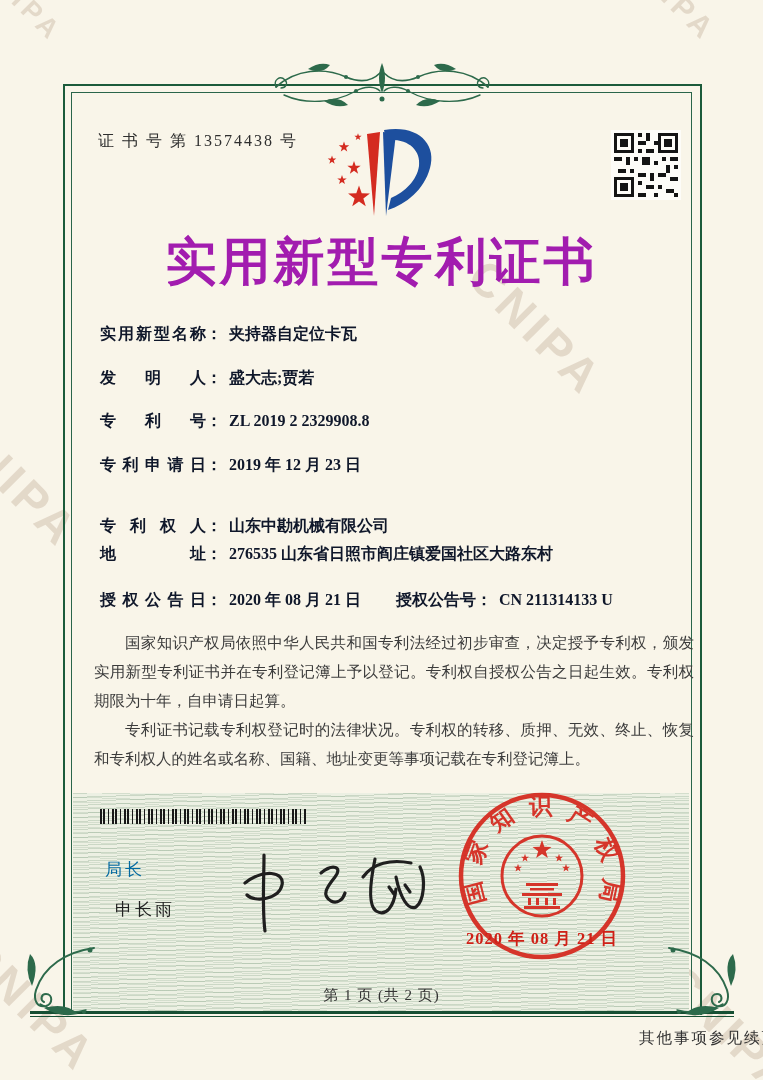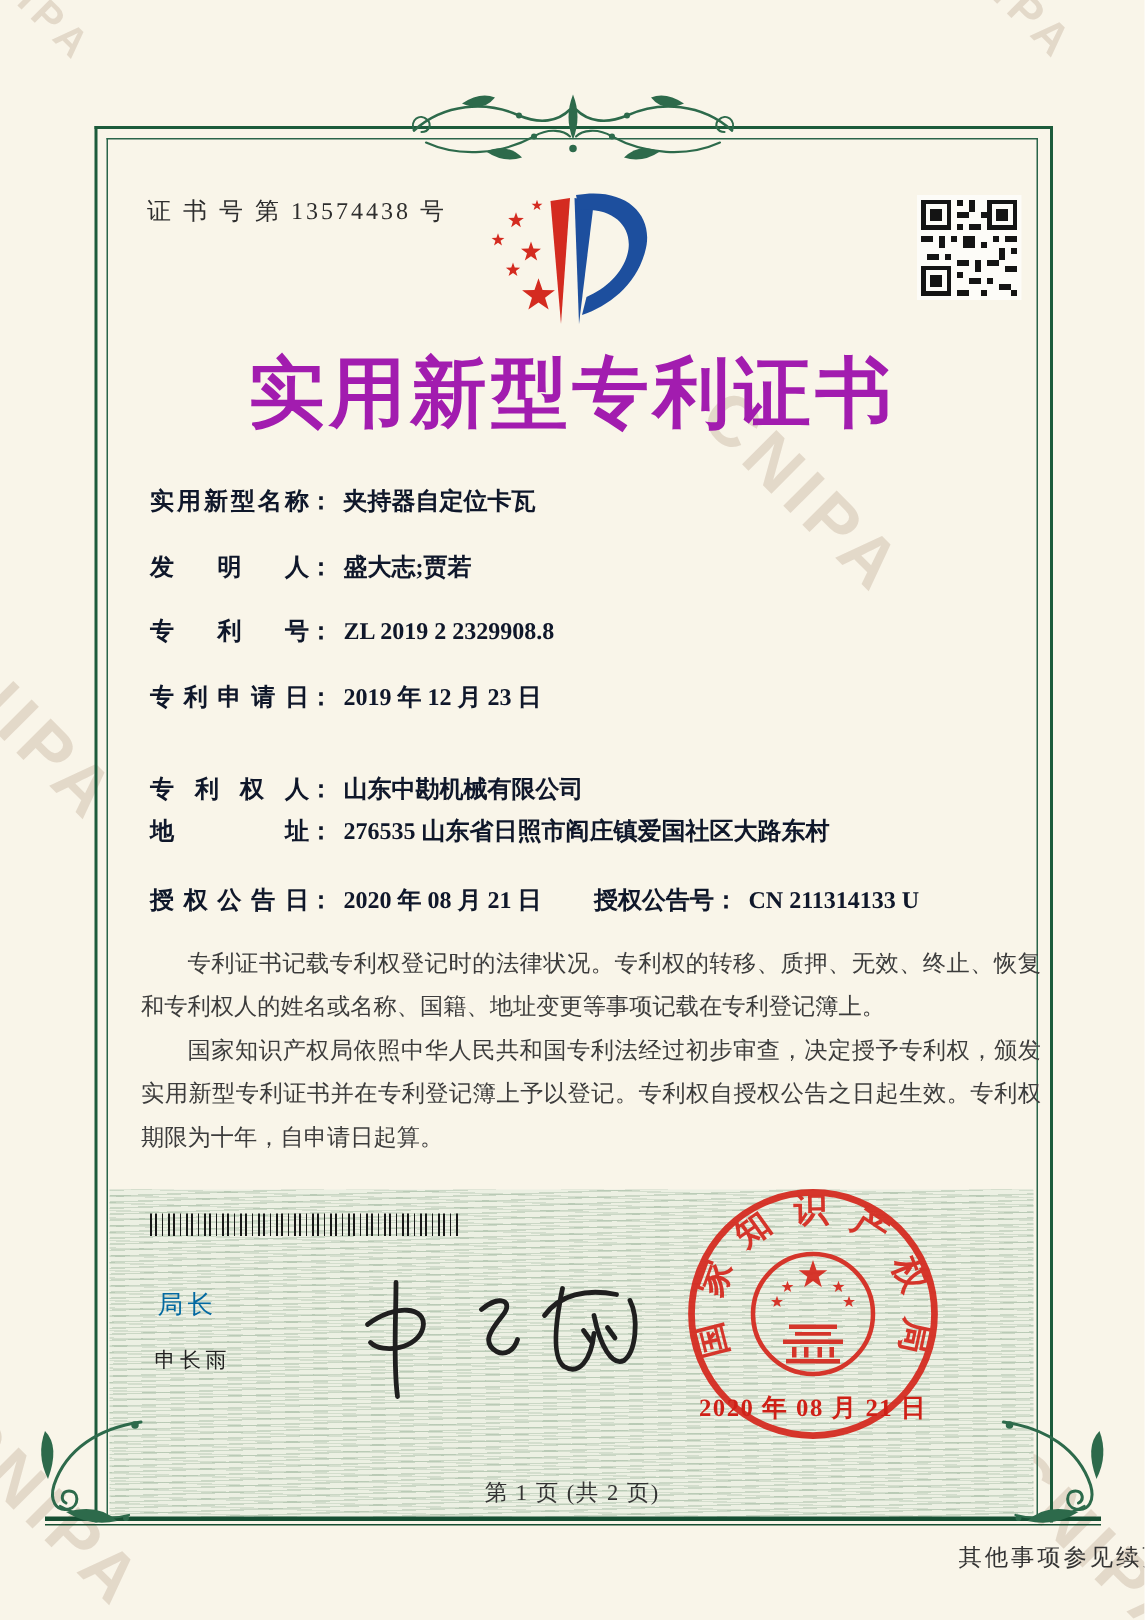--- a/index.html
+++ b/index.html
@@ -58,21 +58,21 @@
     font-size:15.5px; line-height:29px; text-align:justify; color:#3c3c3c;}
   .body-text p{margin:0; text-indent:2em;}
   
   .barcode{position:absolute; left:100px; top:809px; width:206px; height:15px; z-index:3;
     background:repeating-linear-gradient(90deg,
       #181818 0 1.6px, transparent 1.6px 3.4px,
       #181818 3.4px 5px, transparent 5px 7.8px,
       #181818 7.8px 8.8px, transparent 8.8px 12px);}
   
   .sig-title{position:absolute; left:105px; top:858px; font-size:17px; letter-spacing:3px; color:#0369a1; z-index:4;}
-  .sig-name{position:absolute; left:103px; top:898px; font-size:14px; letter-spacing:3px; color:#222; z-index:4;}
+  .sig-name{position:absolute; left:115px; top:898px; font-size:17px; letter-spacing:3px; color:#222; z-index:4;}
   .sig-hand{position:absolute; left:215px; top:843px; z-index:4;}
   
   .seal{position:absolute; left:452px; top:788px; z-index:4;}
   .seal-date{position:absolute; left:447px; top:928px; width:190px; text-align:center;
     font-size:16.5px; color:#cf2017; letter-spacing:1px; font-weight:bold; z-index:5; white-space:nowrap;}
   
   .page-num{position:absolute; left:0; top:986px; width:100%; text-align:center;
     font-size:15px; letter-spacing:1px; color:#333; z-index:3;}
   .cont-note{position:absolute; left:16px; top:1028px; width:100%; text-align:right;
     font-size:15.5px; letter-spacing:2px; color:#333; z-index:3;}
@@ -217,22 +217,22 @@
   </div>
   <div class="field f5">
     <span class="lbl">地址</span><span>：</span><span class="val">276535 山东省日照市阎庄镇爱国社区大路东村</span>
   </div>
   <div class="field f6">
     <span class="lbl">授权公告日</span><span>：</span><span class="val">2020 年 08 月 21 日</span>
     <span class="grant-no"><span>授权公告号</span><span>：</span><span class="val">CN 211314133 U</span></span>
   </div>
 
   <div class="body-text">
+    <p>国家知识产权局依照中华人民共和国专利法经过初步审查，决定授予专利权，颁发实用新型专利证书并在专利登记簿上予以登记。专利权自授权公告之日起生效。专利权期限为十年，自申请日起算。</p>
     <p>专利证书记载专利权登记时的法律状况。专利权的转移、质押、无效、终止、恢复和专利权人的姓名或名称、国籍、地址变更等事项记载在专利登记簿上。</p>
-    <p>国家知识产权局依照中华人民共和国专利法经过初步审查，决定授予专利权，颁发实用新型专利证书并在专利登记簿上予以登记。专利权自授权公告之日起生效。专利权期限为十年，自申请日起算。</p>
   </div>
 
   <div class="barcode"></div>
 
   <div class="sig-title">局长</div>
   <div class="sig-name">申长雨</div>
   <svg class="sig-hand" width="215" height="95" viewBox="0 0 215 95">
     <g stroke="#1f1f1f" stroke-width="3.2" fill="none" stroke-linecap="round" stroke-linejoin="round">
       <path d="M30,40 C48,26 70,28 67,42 C64,56 40,60 32,52"></path>
       <path d="M49,12 C49,36 47,66 50,88"></path>

